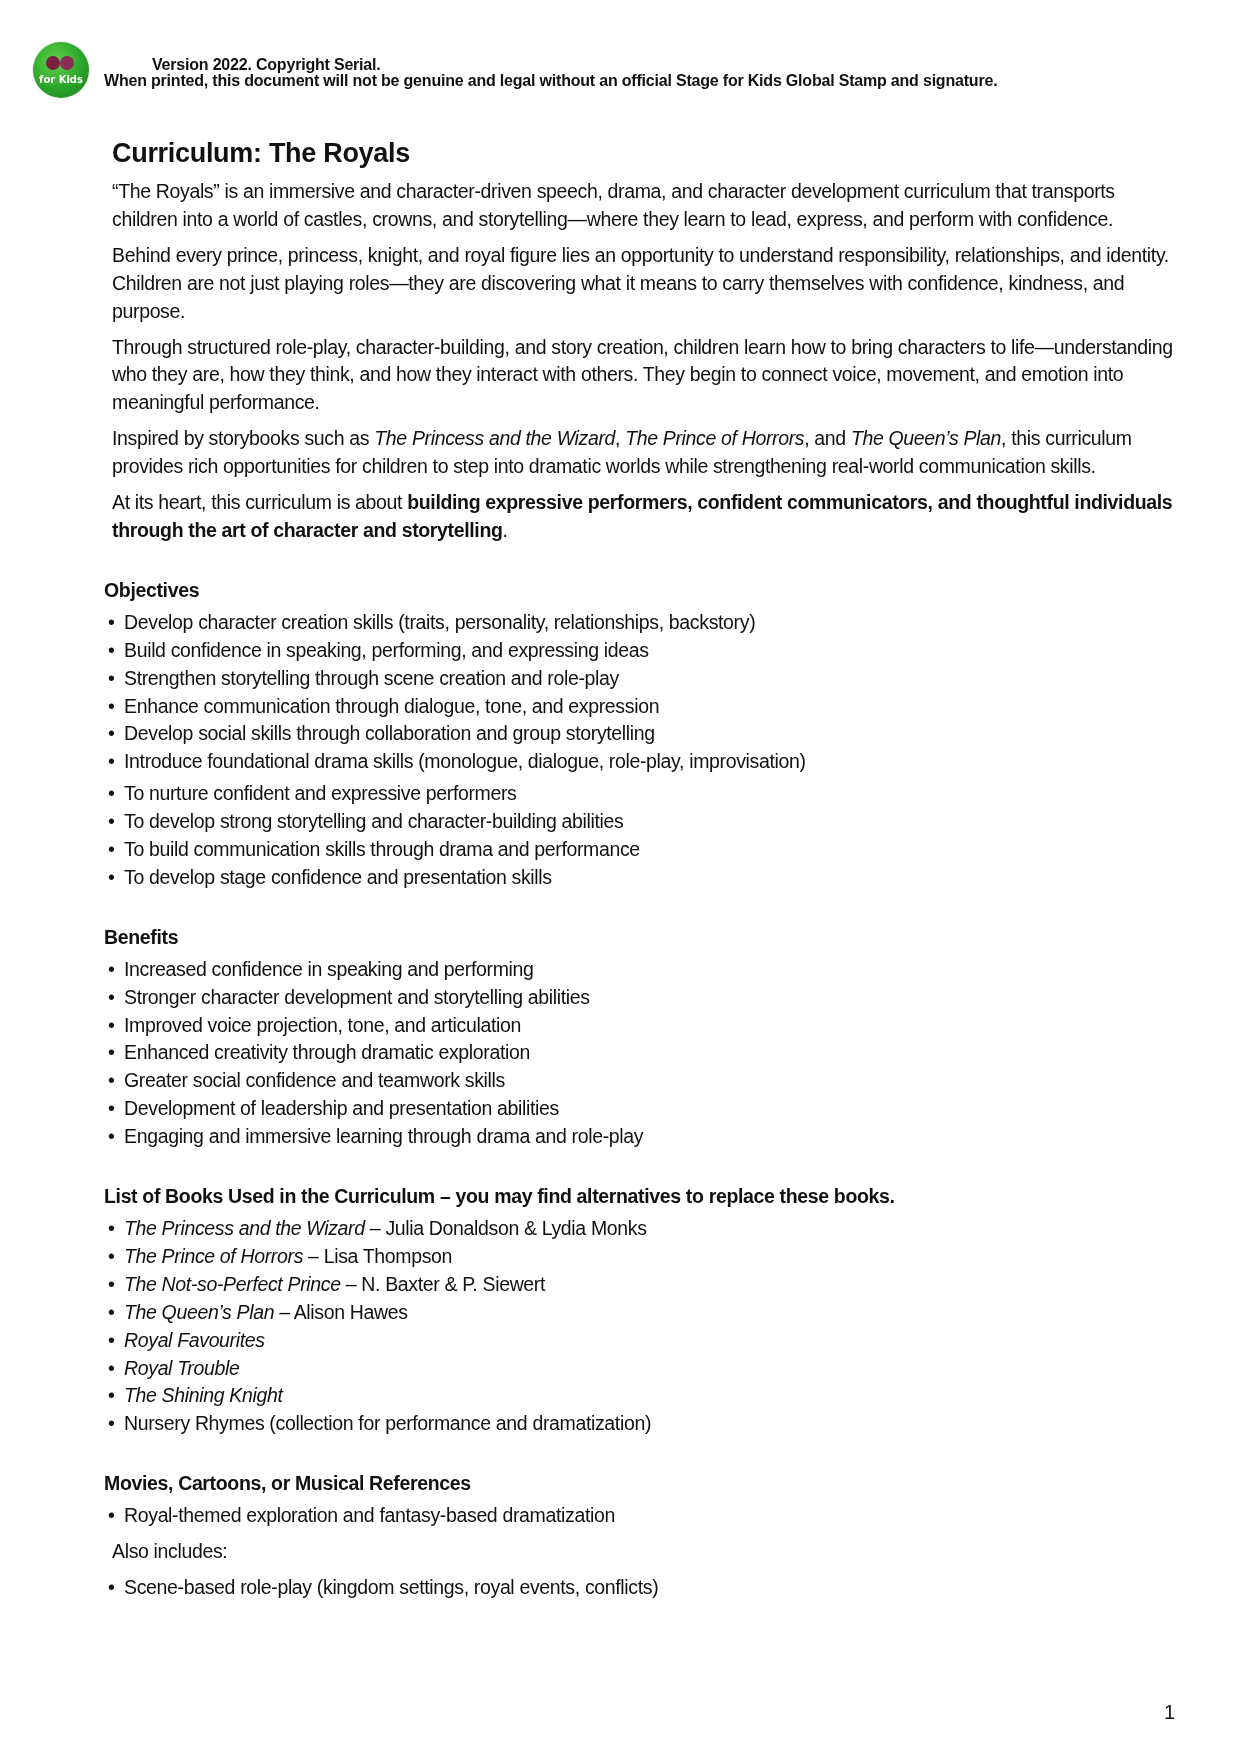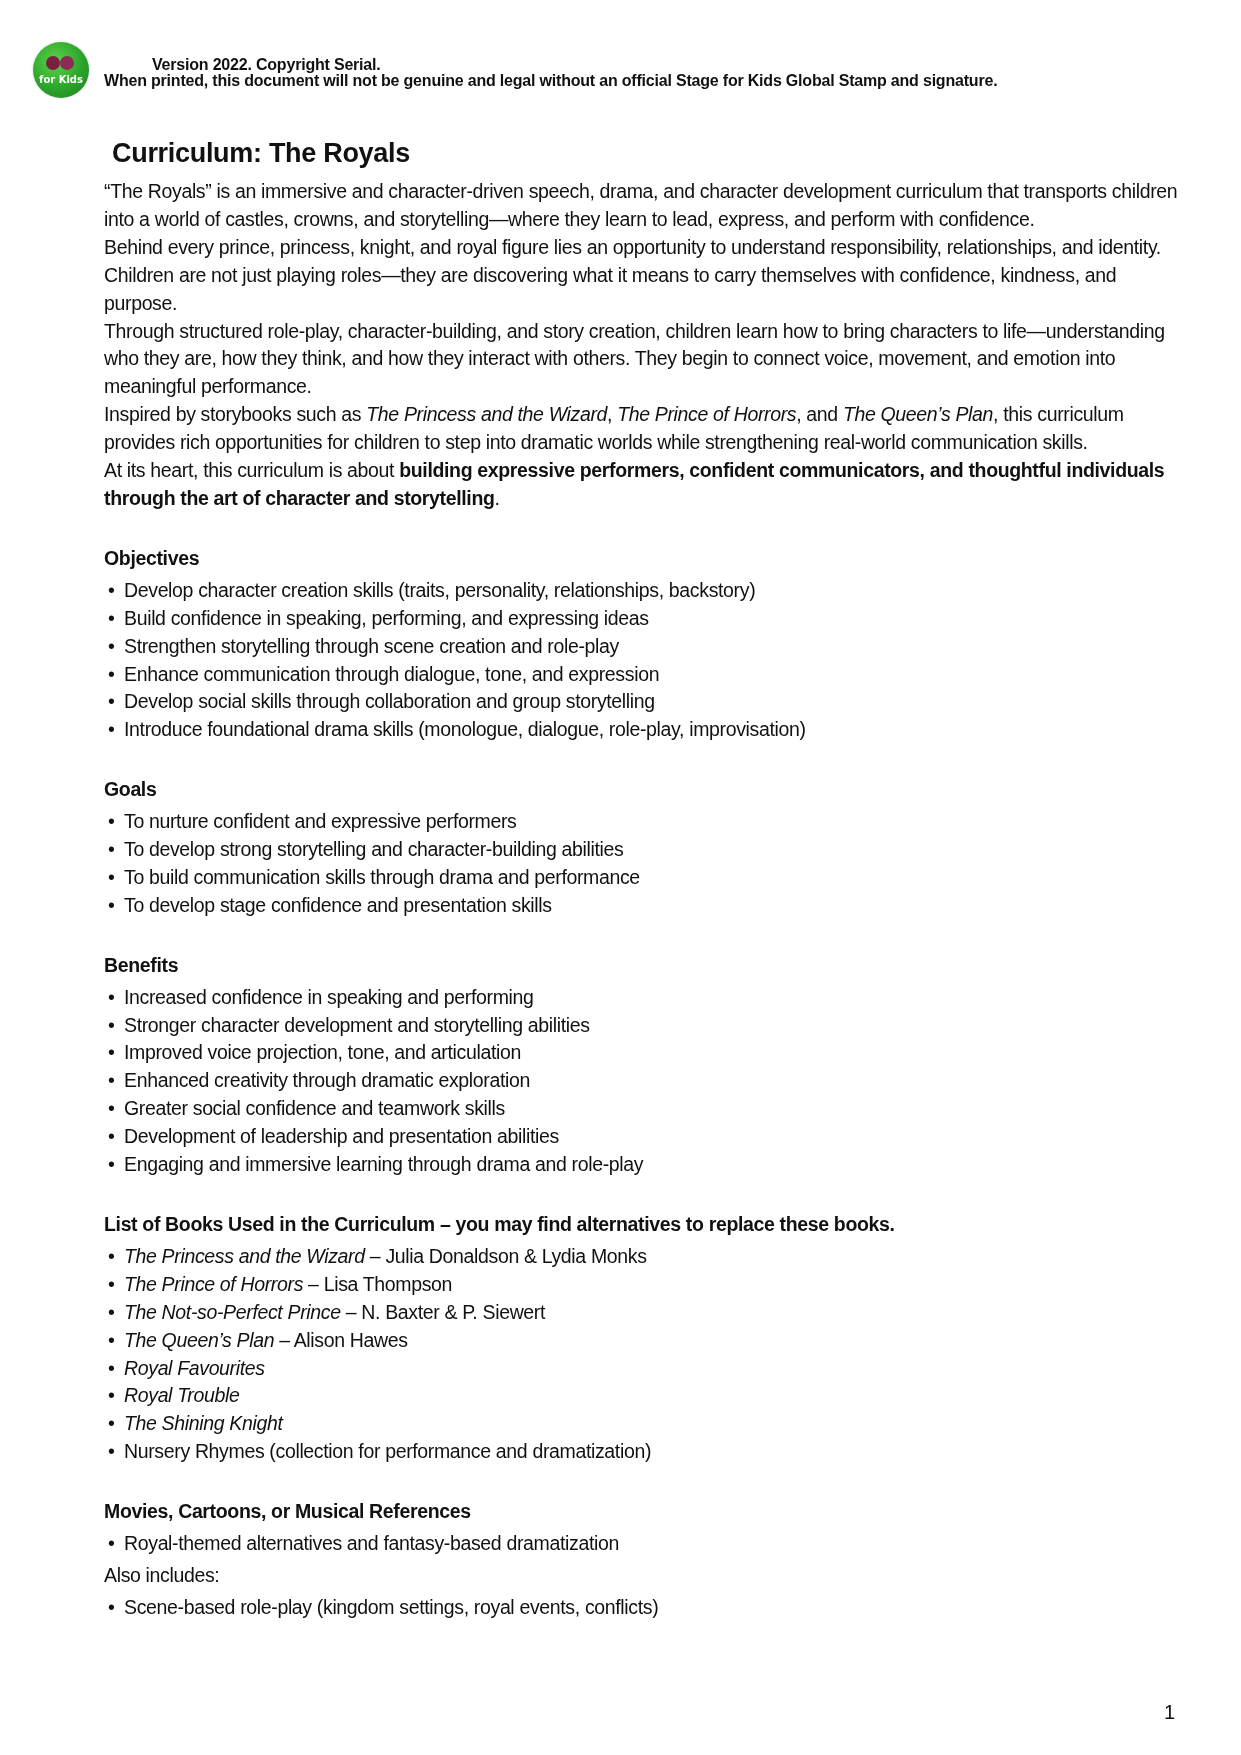--- a/index.html
+++ b/index.html
@@ -30,21 +30,21 @@
     letter-spacing: -0.2px;
   }
   .hl1 { top: 56px; margin-left: 48px; }
   .hl2 { top: 72px; }
 
   .content {
     position: absolute; left: 104px; top: 128px; width: 1080px;
     font-size: 19.5px; line-height: 27.9px; letter-spacing: -0.35px;
   }
   .title { font-size: 27px; font-weight: bold; line-height: 34px; margin: 8px; letter-spacing: -0.3px; }
-  p { margin: 0; }
+  p { margin: 8px; }
   .section-heading { font-weight: bold; margin-top: 32px; }
   ul { list-style: none; margin: 4px; padding: 0; }
   li { margin: 0; padding: 0; }
   li .bullet { display: inline-block; width: 16px; }
   i { font-style: italic; }
   b { font-weight: bold; }
   .page-number {
     position: absolute; right: 66px; top: 1701px; font-size: 20px;
   }
 </style>
@@ -73,21 +73,20 @@
   <div class="section-heading">Objectives</div>
   <ul id="objectives-list">
       <li><span class="bullet">•</span><span>Develop character creation skills (traits, personality, relationships, backstory)</span></li>
       <li><span class="bullet">•</span><span>Build confidence in speaking, performing, and expressing ideas</span></li>
       <li><span class="bullet">•</span><span>Strengthen storytelling through scene creation and role-play</span></li>
       <li><span class="bullet">•</span><span>Enhance communication through dialogue, tone, and expression</span></li>
       <li><span class="bullet">•</span><span>Develop social skills through collaboration and group storytelling</span></li>
       <li><span class="bullet">•</span><span>Introduce foundational drama skills (monologue, dialogue, role-play, improvisation)</span></li>
     </ul>
 
-  <div class="section-heading">Goals</div>
   <ul id="goals-list">
       <li><span class="bullet">•</span><span>To nurture confident and expressive performers</span></li>
       <li><span class="bullet">•</span><span>To develop strong storytelling and character-building abilities</span></li>
       <li><span class="bullet">•</span><span>To build communication skills through drama and performance</span></li>
       <li><span class="bullet">•</span><span>To develop stage confidence and presentation skills</span></li>
     </ul>
 
   <div class="section-heading">Benefits</div>
   <ul id="benefits-list">
       <li><span class="bullet">•</span><span>Increased confidence in speaking and performing</span></li>
@@ -106,21 +105,21 @@
       <li><span class="bullet">•</span><i>The Not-so-Perfect Prince</i><span> – N. Baxter &amp; P. Siewert</span></li>
       <li><span class="bullet">•</span><i>The Queen’s Plan</i><span> – Alison Hawes</span></li>
       <li><span class="bullet">•</span><i>Royal Favourites</i></li>
       <li><span class="bullet">•</span><i>Royal Trouble</i></li>
       <li><span class="bullet">•</span><i>The Shining Knight</i></li>
       <li><span class="bullet">•</span><span>Nursery Rhymes (collection for performance and dramatization)</span></li>
     </ul>
 
   <div class="section-heading">Movies, Cartoons, or Musical References</div>
   <ul>
-    <li><span class="bullet">•</span><span>Royal-themed alternatives and fantasy-based dramatization</span></li>
+    <li><span class="bullet">•</span><span>Royal-themed exploration and fantasy-based dramatization</span></li>
   </ul>
   <p>Also includes:</p>
   <ul>
     <li><span class="bullet">•</span><span>Scene-based role-play (kingdom settings, royal events, conflicts)</span></li>
   </ul>
 </div>
 
 <div class="page-number">1</div>
 
 </body></html>

